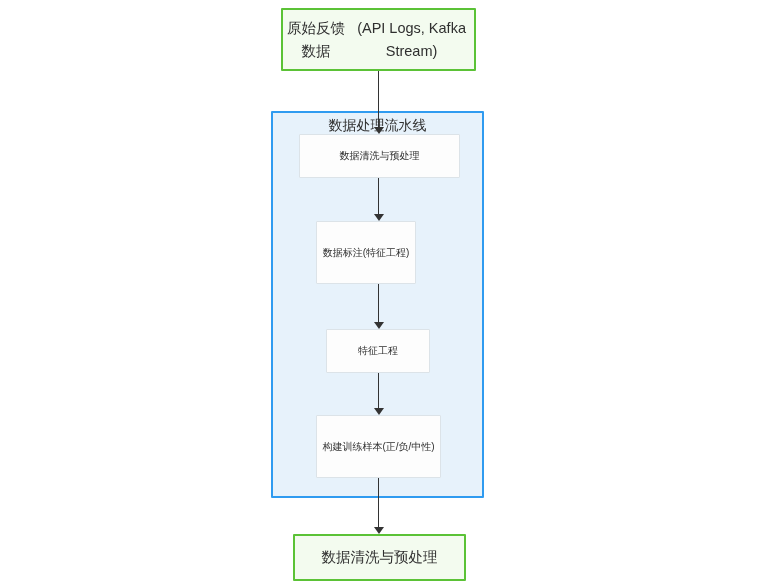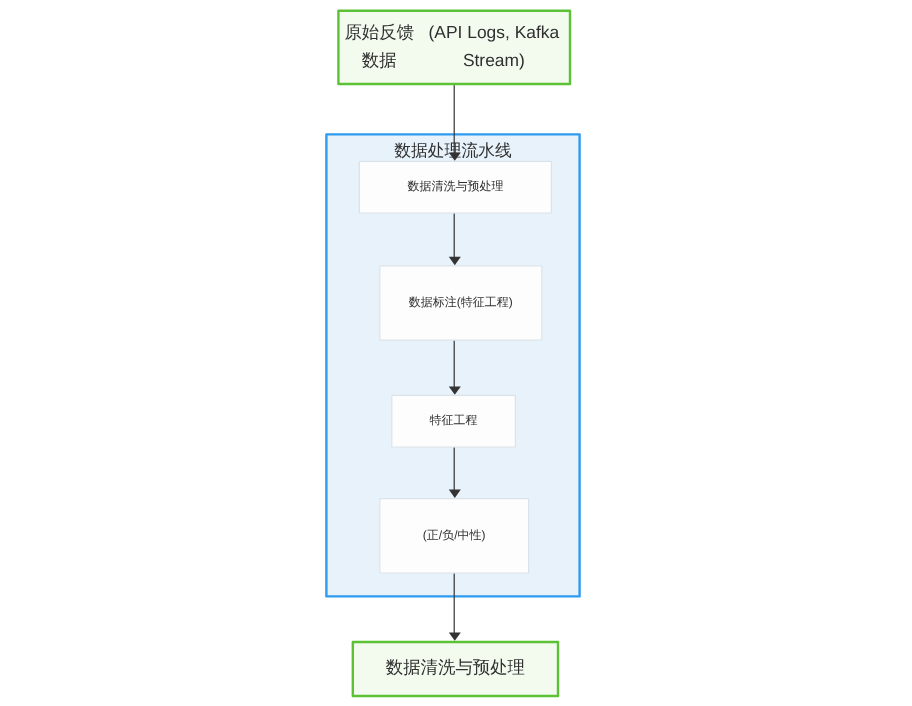--- a/index.html
+++ b/index.html
@@ -77,21 +77,21 @@
     position:absolute;
     left:0.5px;bottom:0;
     width:0;height:0;
     border-left:5px solid transparent;
     border-right:5px solid transparent;
     border-top:7px solid var(--arrow);
   }
   
   #n-source{left:281px;top:8px;width:195px;height:63px;}
   #n-clean{left:299px;top:134px;width:161px;height:44px;}
-  #n-label{left:316px;top:221px;width:136px;height:63px;}
+  #n-label{left:316px;top:221px;width:100px;height:63px;}
   #n-feature{left:326px;top:329px;width:104px;height:44px;}
   #n-sample{left:316px;top:415px;width:125px;height:63px;}
   #n-sink{left:293px;top:534px;width:173px;height:47px;}
   #a1{top:71px;height:63px;}
   #a2{top:178px;height:43px;}
   #a3{top:284px;height:45px;}
   #a4{top:373px;height:42px;}
   #a5{top:478px;height:56px;}
 </style>
 </head>
@@ -115,20 +115,21 @@
   <div id="n-label" class="node node-inner">
     <span>数据标注</span>
     <span>(特征工程)</span>
   </div>
 
   <div id="n-feature" class="node node-inner">
     <span>特征工程</span>
   </div>
 
   <div id="n-sample" class="node node-inner">
+    <span>构建训练样本</span>
     <span>(正/负/中性)</span>
   </div>
 
   <div id="n-sink" class="node node-green">
     <span>数据清洗与预处理</span>
   </div>
 
   <div id="a1" class="arrow">
     <div class="shaft"></div>
     <div class="head"></div>

